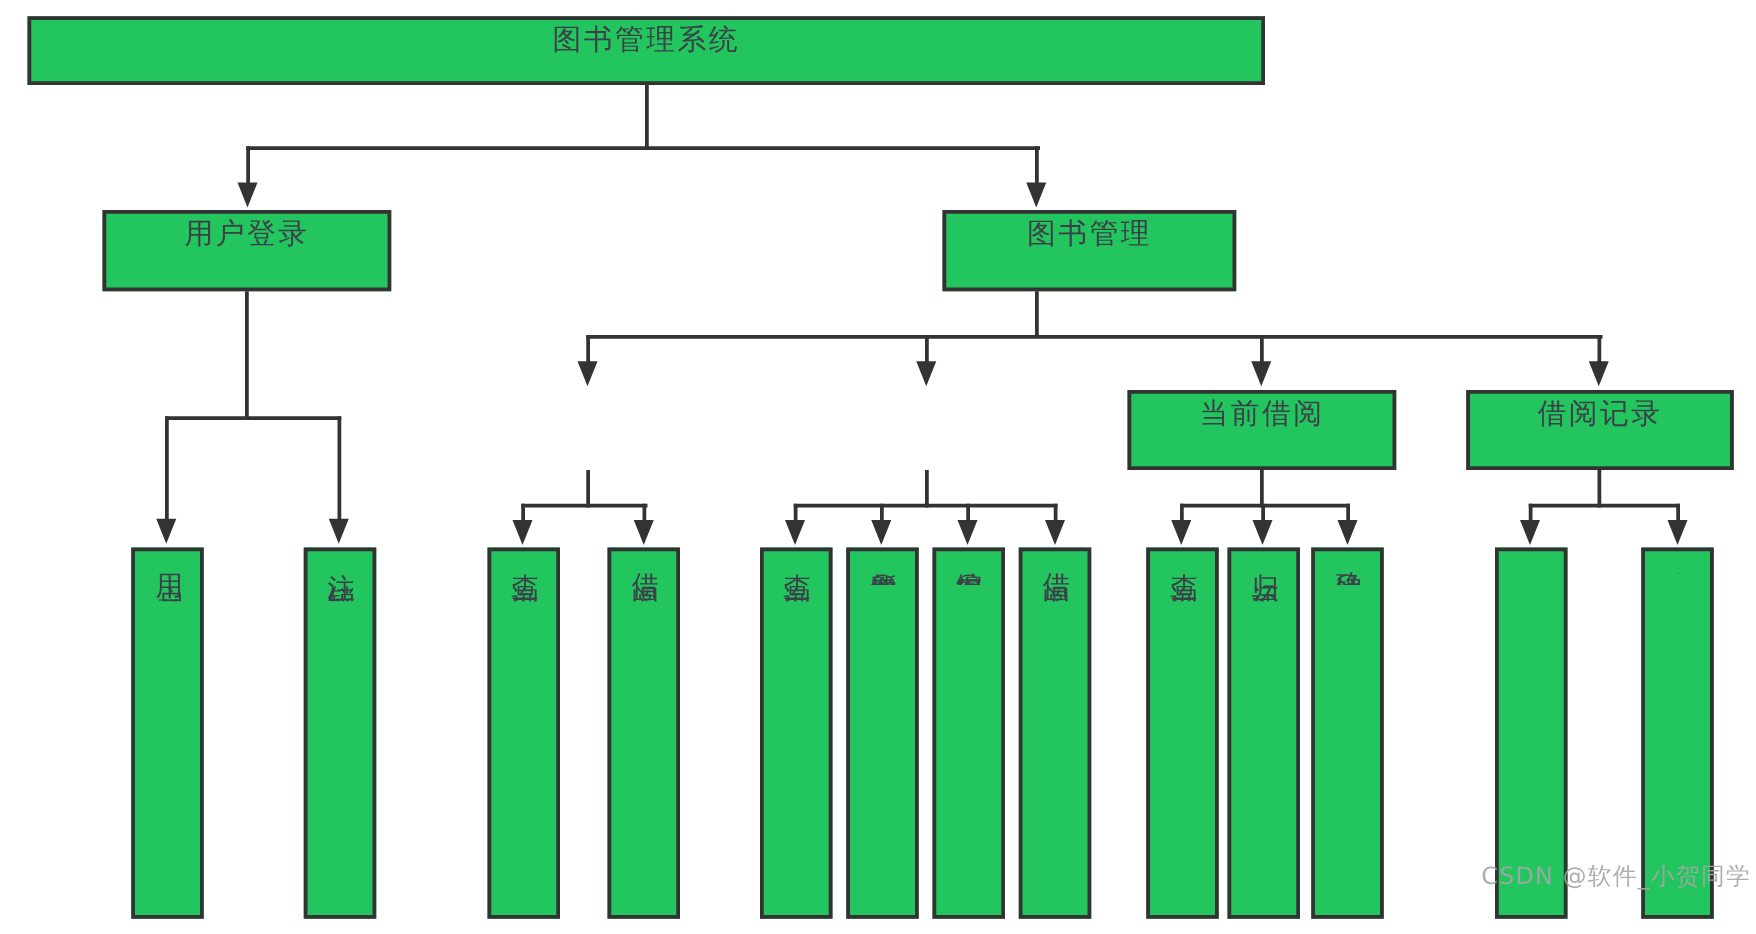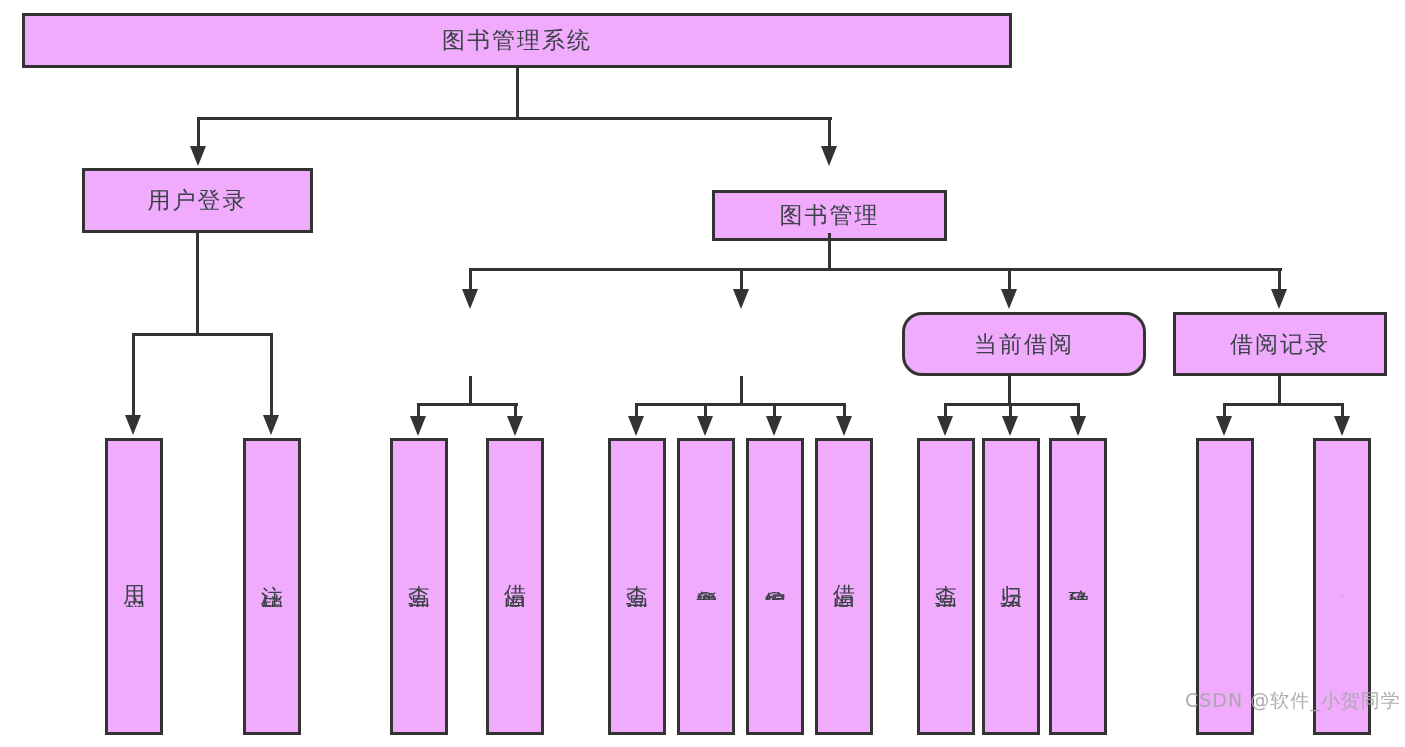--- a/index.html
+++ b/index.html
@@ -14,39 +14,39 @@
     height: 747px;
     background: #ffffff;
     overflow: hidden;
     color: #3a3f44;
   }
   
   .node {
     position: absolute;
     box-sizing: border-box;
     border: 3px solid #333333;
-    background: #f0abfc;
+    background: #22c55e;
     display: flex;
-    align-items: center;
+    align-items: flex-start;
     justify-content: center;
   }
   .node .label {
     color: #3c4148;
     white-space: nowrap;
   }
   .h-node .label {
     font-size: 23px;
     letter-spacing: 2px;
   }
   .root-node   { left: 22px;  top: 13px;  width: 990px; height: 55px; }
   .lvl2-a      { left: 82px;  top: 168px; width: 231px; height: 65px; }
-  .lvl2-b      { left: 712px; top: 168px; width: 235px; height: 51px; margin-top: 22px; }
+  .lvl2-b      { left: 754px; top: 168px; width: 235px; height: 65px; }
   .lvl3-a      { left: 362px;  top: 312px; width: 218px; height: 64px; }
   .lvl3-b      { left: 636px;  top: 312px; width: 212px; height: 64px; }
-  .lvl3-c      { left: 902px;  top: 312px; width: 244px; height: 64px; border-radius: 20px; }
+  .lvl3-c      { left: 902px;  top: 312px; width: 215px; height: 64px; }
   .lvl3-d      { left: 1173px; top: 312px; width: 214px; height: 64px; }
   
   .leaf {
     top: 438px;
     width: 58px;
     height: 297px;
   }
   .leaf .label {
     writing-mode: vertical-rl;
     text-orientation: mixed;

